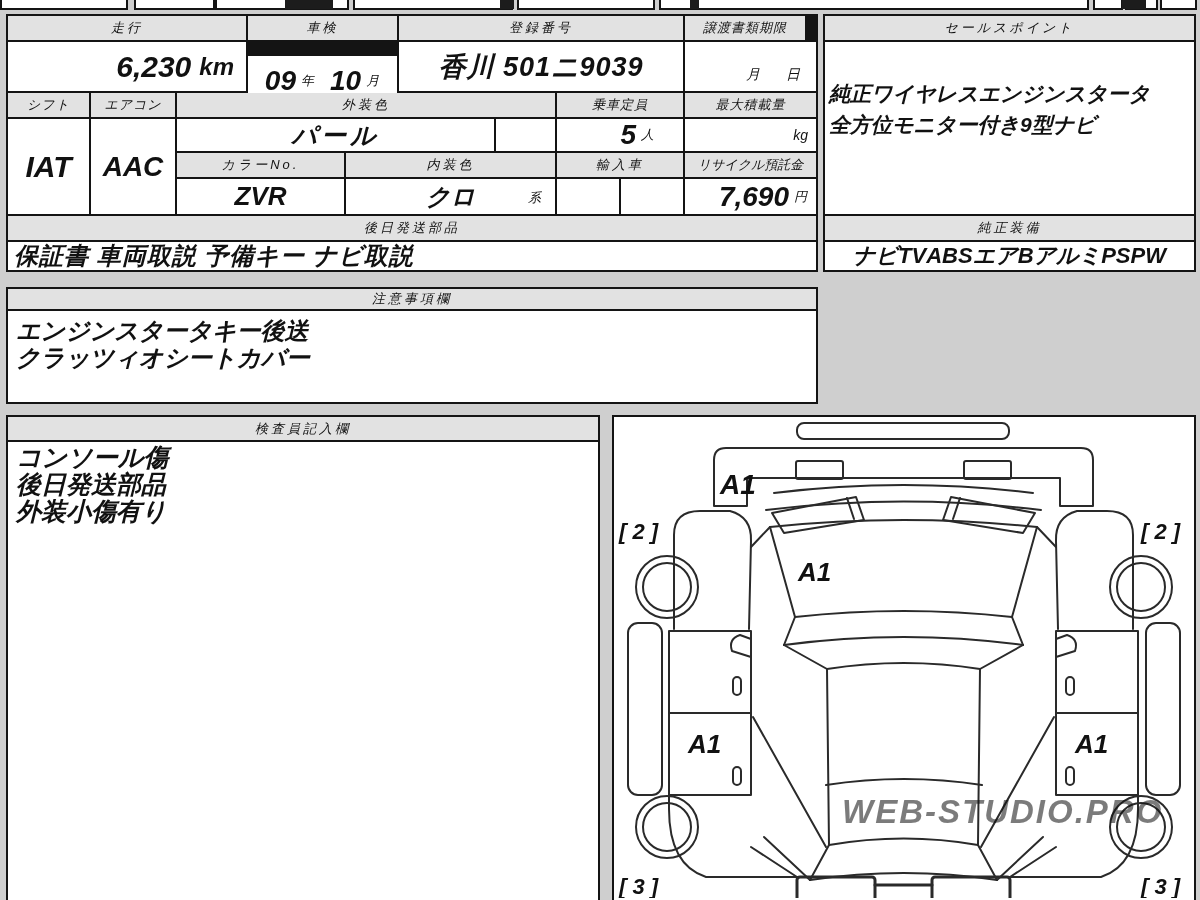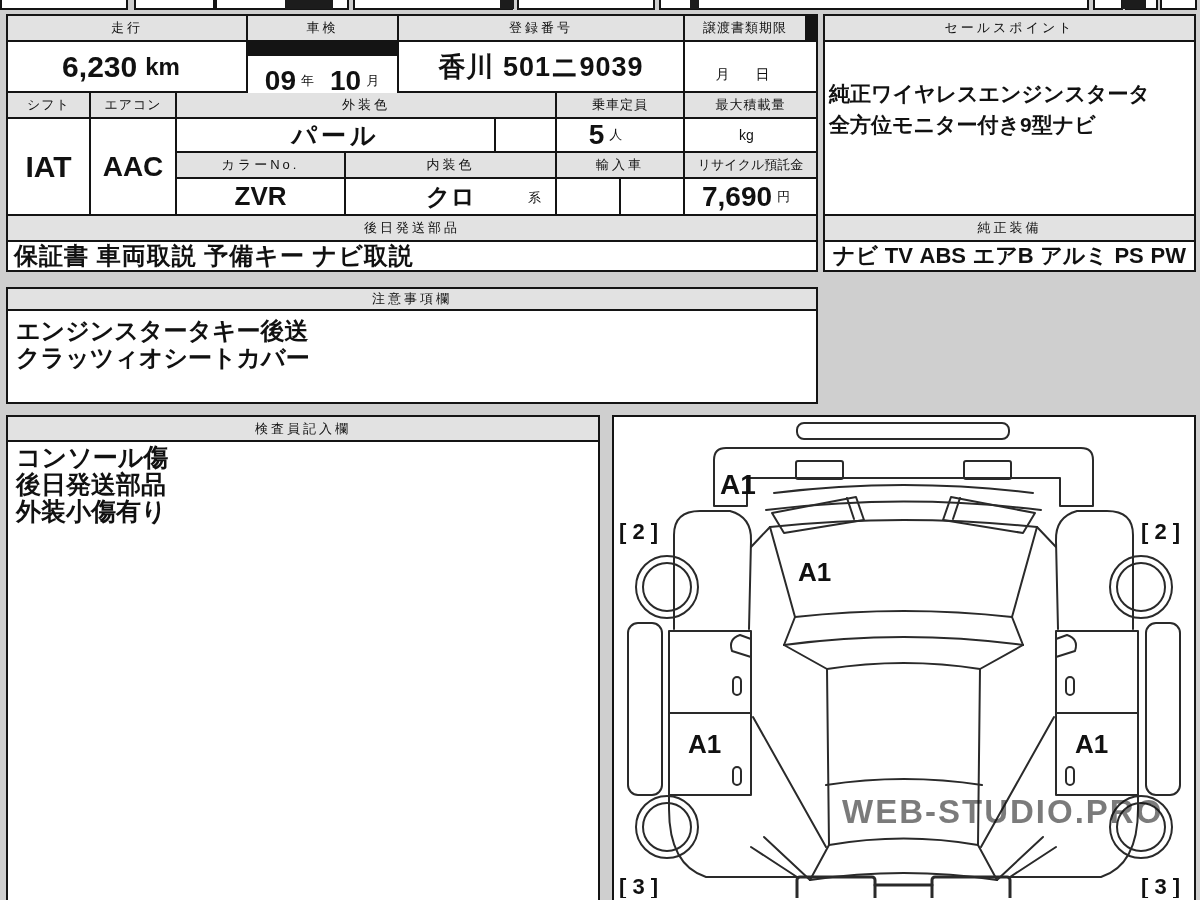--- a/index.html
+++ b/index.html
@@ -1,24 +1,24 @@
 <!DOCTYPE html>
 <html><head>
 <meta charset="utf-8">
 <style>
   html,body{margin:0;padding:0;width:1200px;height:900px;overflow:hidden;
     background:#cfcfcf;font-family:"Liberation Sans","DejaVu Sans",sans-serif;color:#111;}
   .page{position:relative;width:1200px;height:900px;}
-  .blk{position:absolute;background:#141414;}
+  .blk{position:absolute;background:#141414;font-style:italic;}
   .c{position:absolute;background:#fff;box-sizing:border-box;overflow:hidden;}
   .hd{background:#e2e2e2;display:flex;align-items:center;justify-content:center;
       font-size:13px;letter-spacing:3px;white-space:nowrap;}
   .val{display:flex;align-items:center;font-weight:bold;}
   .center{justify-content:center;}
-  .right{justify-content:center;}
+  .right{justify-content:flex-end;}
   .big{font-size:28px;}
   .unit{font-size:13px;font-weight:normal;margin-left:5px;letter-spacing:1px;}
   .lines{font-weight:bold;font-size:24px;line-height:27px;padding:6px 8px;}
   .rem{position:absolute;top:0;height:10px;background:#fff;box-sizing:border-box;
        border:2px solid #141414;border-top:none;}
   .blob{position:absolute;top:0;height:9px;background:#1c1c1c;}
   svg text{font-family:"Liberation Sans","DejaVu Sans",sans-serif;font-weight:bold;fill:#111;}
 </style>
 </head>
 <body>
@@ -114,21 +114,21 @@
 
   <div class="blk" style="left:823px;top:14px;width:373px;height:258px">
     <div class="c hd" style="left:2px;top:2px;width:369px;height:24px">セールスポイント</div>
     <div class="c" style="left:2px;top:28px;width:369px;height:172px">
       <div style="font-weight:bold;font-size:21px;line-height:31px;padding:36px 4px 0 4px">
         <div>純正ワイヤレスエンジンスタータ</div>
         <div>全方位モニター付き9型ナビ</div>
       </div>
     </div>
     <div class="c hd" style="left:2px;top:202px;width:369px;height:24px">純正装備</div>
-    <div class="c val" style="left:2px;top:228px;width:369px;height:28px;font-size:22px;justify-content:space-between;padding:0 8px">
+    <div class="c val" style="left:2px;top:228px;width:369px;height:28px;font-size:22px;justify-content:center;padding:0 8px">
       <span>ナビ</span>
       <span>TV</span>
       <span>ABS</span>
       <span>エアB</span>
       <span>アルミ</span>
       <span>PS</span>
       <span>PW</span>
     </div>
   </div>
 

